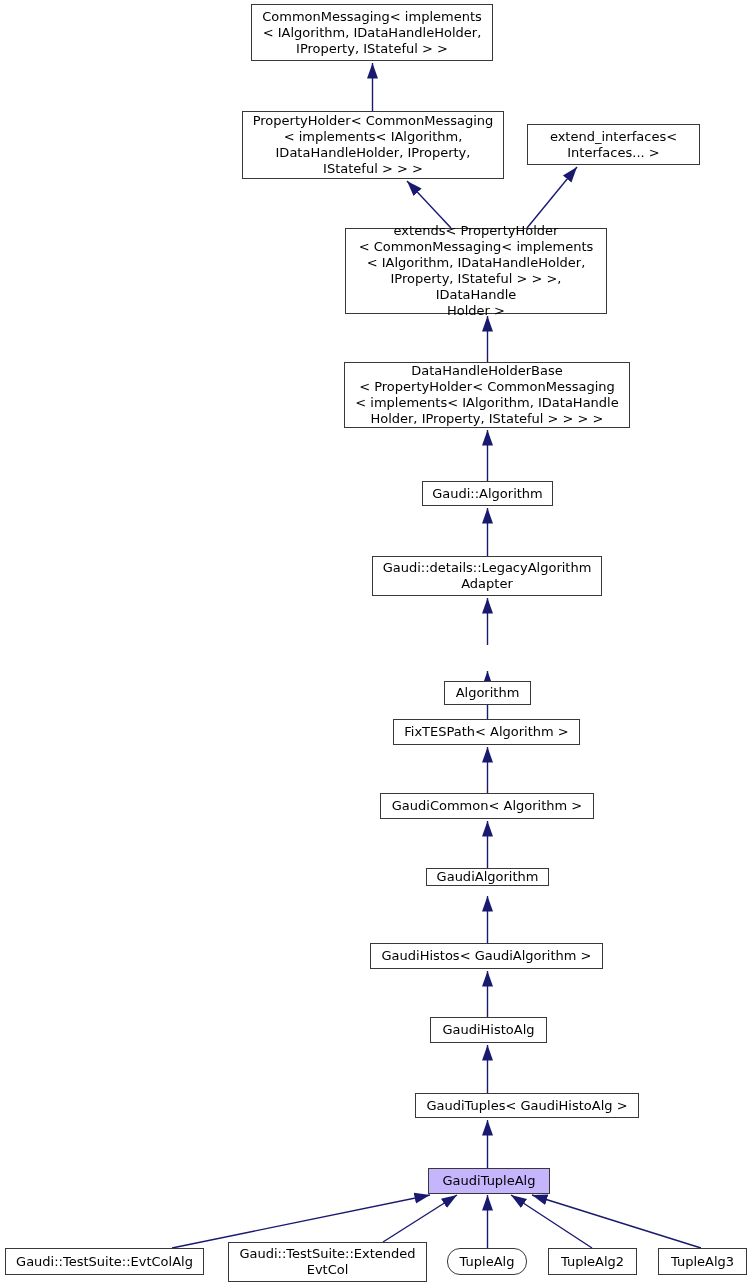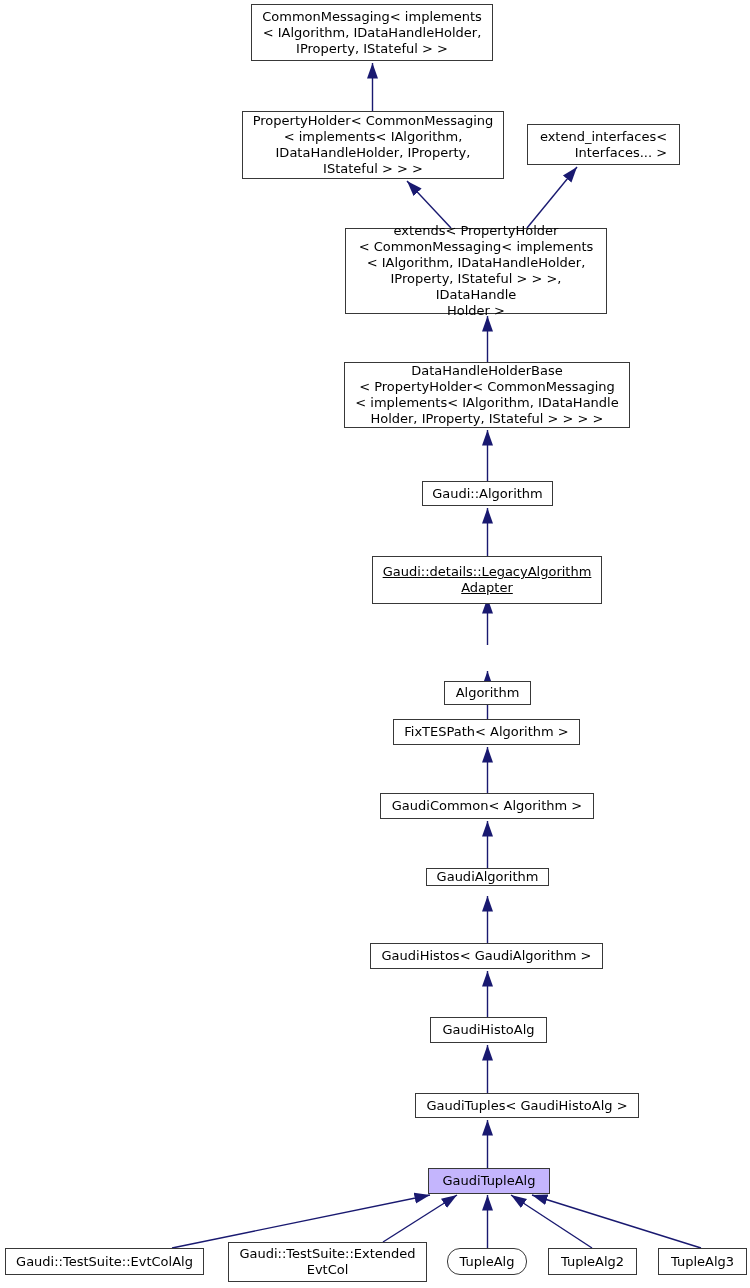--- a/index.html
+++ b/index.html
@@ -81,37 +81,37 @@
 
   <div class="node" style="left:251px; top:4px; width:242px; height:57px;">CommonMessaging&lt; implements
 &lt; IAlgorithm, IDataHandleHolder,
 IProperty, IStateful &gt; &gt;</div>
 
   <div class="node" style="left:242px; top:111px; width:262px; height:68px;">PropertyHolder&lt; CommonMessaging
 &lt; implements&lt; IAlgorithm,
 IDataHandleHolder, IProperty,
 IStateful &gt; &gt; &gt;</div>
 
-  <div class="node" style="left:527px; top:124px; width:153px; height:41px;text-align:right;">extend_interfaces&lt;
+  <div class="node" style="left:527px; top:124px; width:173px; height:41px;">extend_interfaces&lt;
 Interfaces... &gt;</div>
 
   <div class="node" style="left:345px; top:228px; width:262px; height:86px;">extends&lt; PropertyHolder
 &lt; CommonMessaging&lt; implements
 &lt; IAlgorithm, IDataHandleHolder,
 IProperty, IStateful &gt; &gt; &gt;, IDataHandle
 Holder &gt;</div>
 
   <div class="node" style="left:344px; top:362px; width:286px; height:66px;">DataHandleHolderBase
 &lt; PropertyHolder&lt; CommonMessaging
 &lt; implements&lt; IAlgorithm, IDataHandle
 Holder, IProperty, IStateful &gt; &gt; &gt; &gt;</div>
 
   <div class="node" style="left:422px; top:481px; width:131px; height:25px;">Gaudi::Algorithm</div>
 
-  <div class="node" style="left:372px; top:556px; width:230px; height:48px;text-decoration:underline;">Gaudi::details::LegacyAlgorithm
+  <div class="node" style="left:372px; top:556px; width:230px; height:40px;">Gaudi::details::LegacyAlgorithm
 Adapter</div>
 
   <div class="node" style="left:444px; top:645px; width:87px; height:24px;margin-top:36px;">Algorithm</div>
 
   <div class="node" style="left:393px; top:719px; width:187px; height:26px;">FixTESPath&lt; Algorithm &gt;</div>
 
   <div class="node" style="left:380px; top:793px; width:214px; height:26px;">GaudiCommon&lt; Algorithm &gt;</div>
 
   <div class="node" style="left:426px; top:868px; width:123px; height:18px;">GaudiAlgorithm</div>
 

